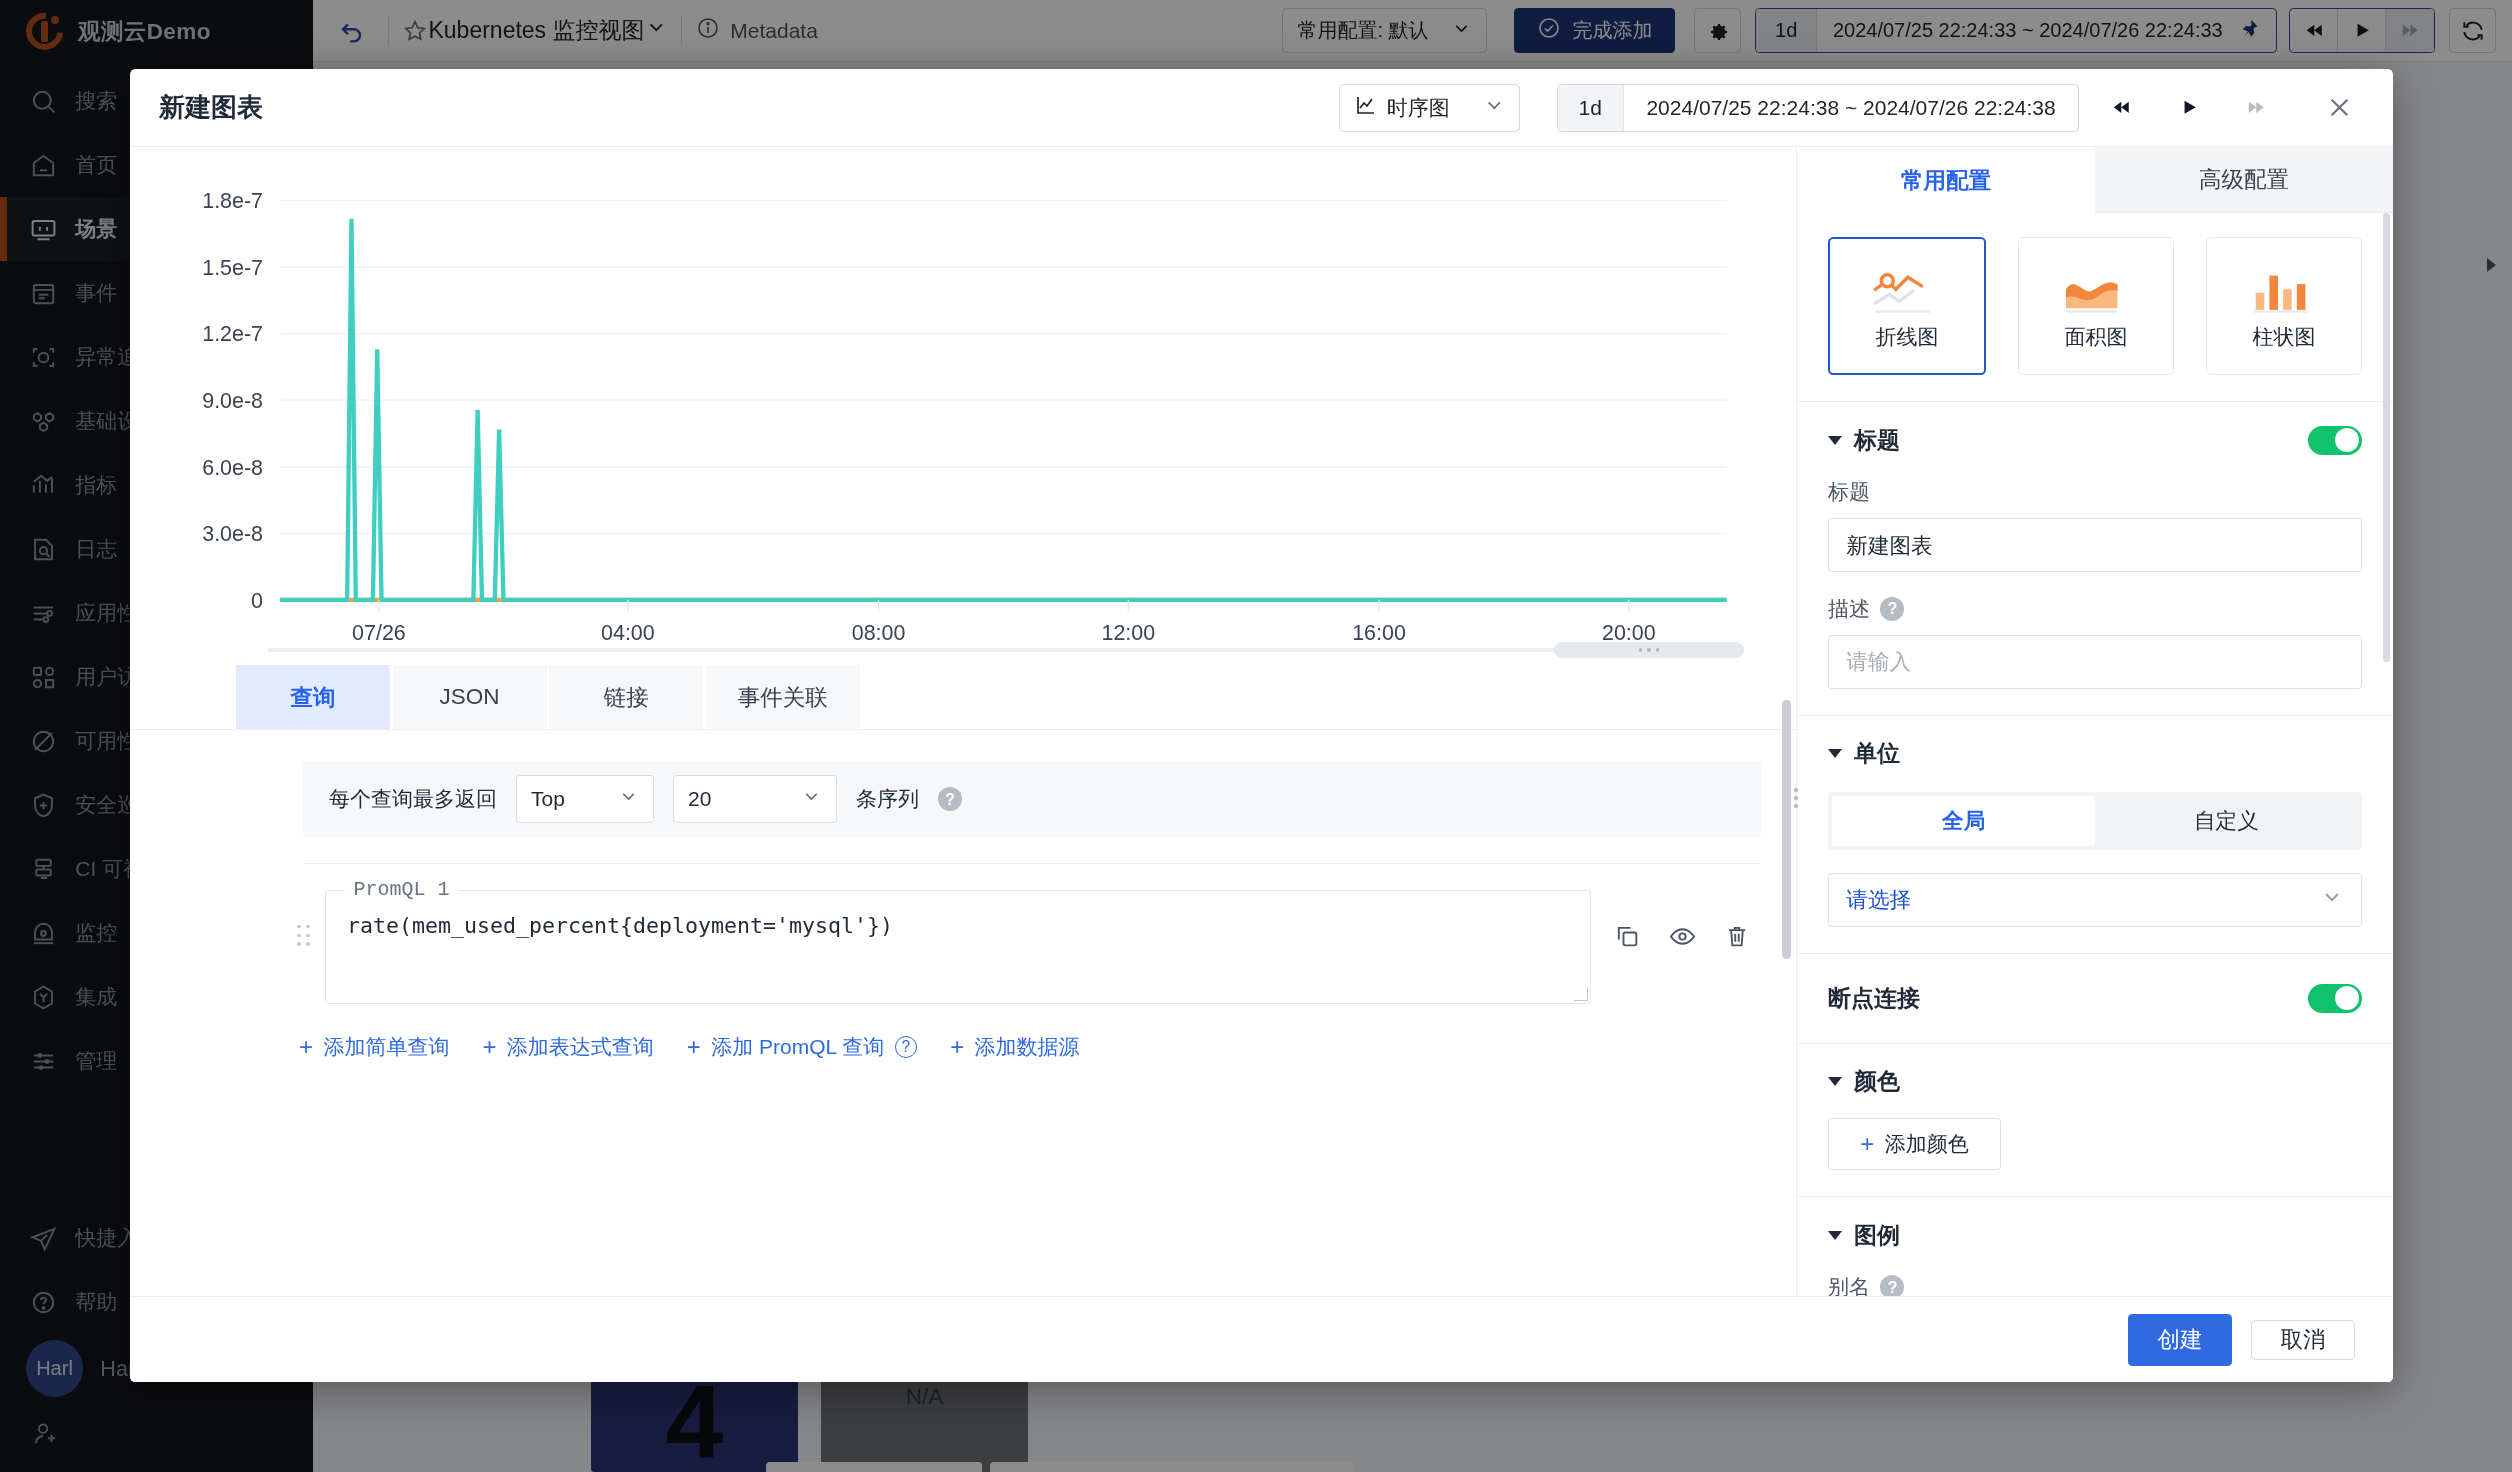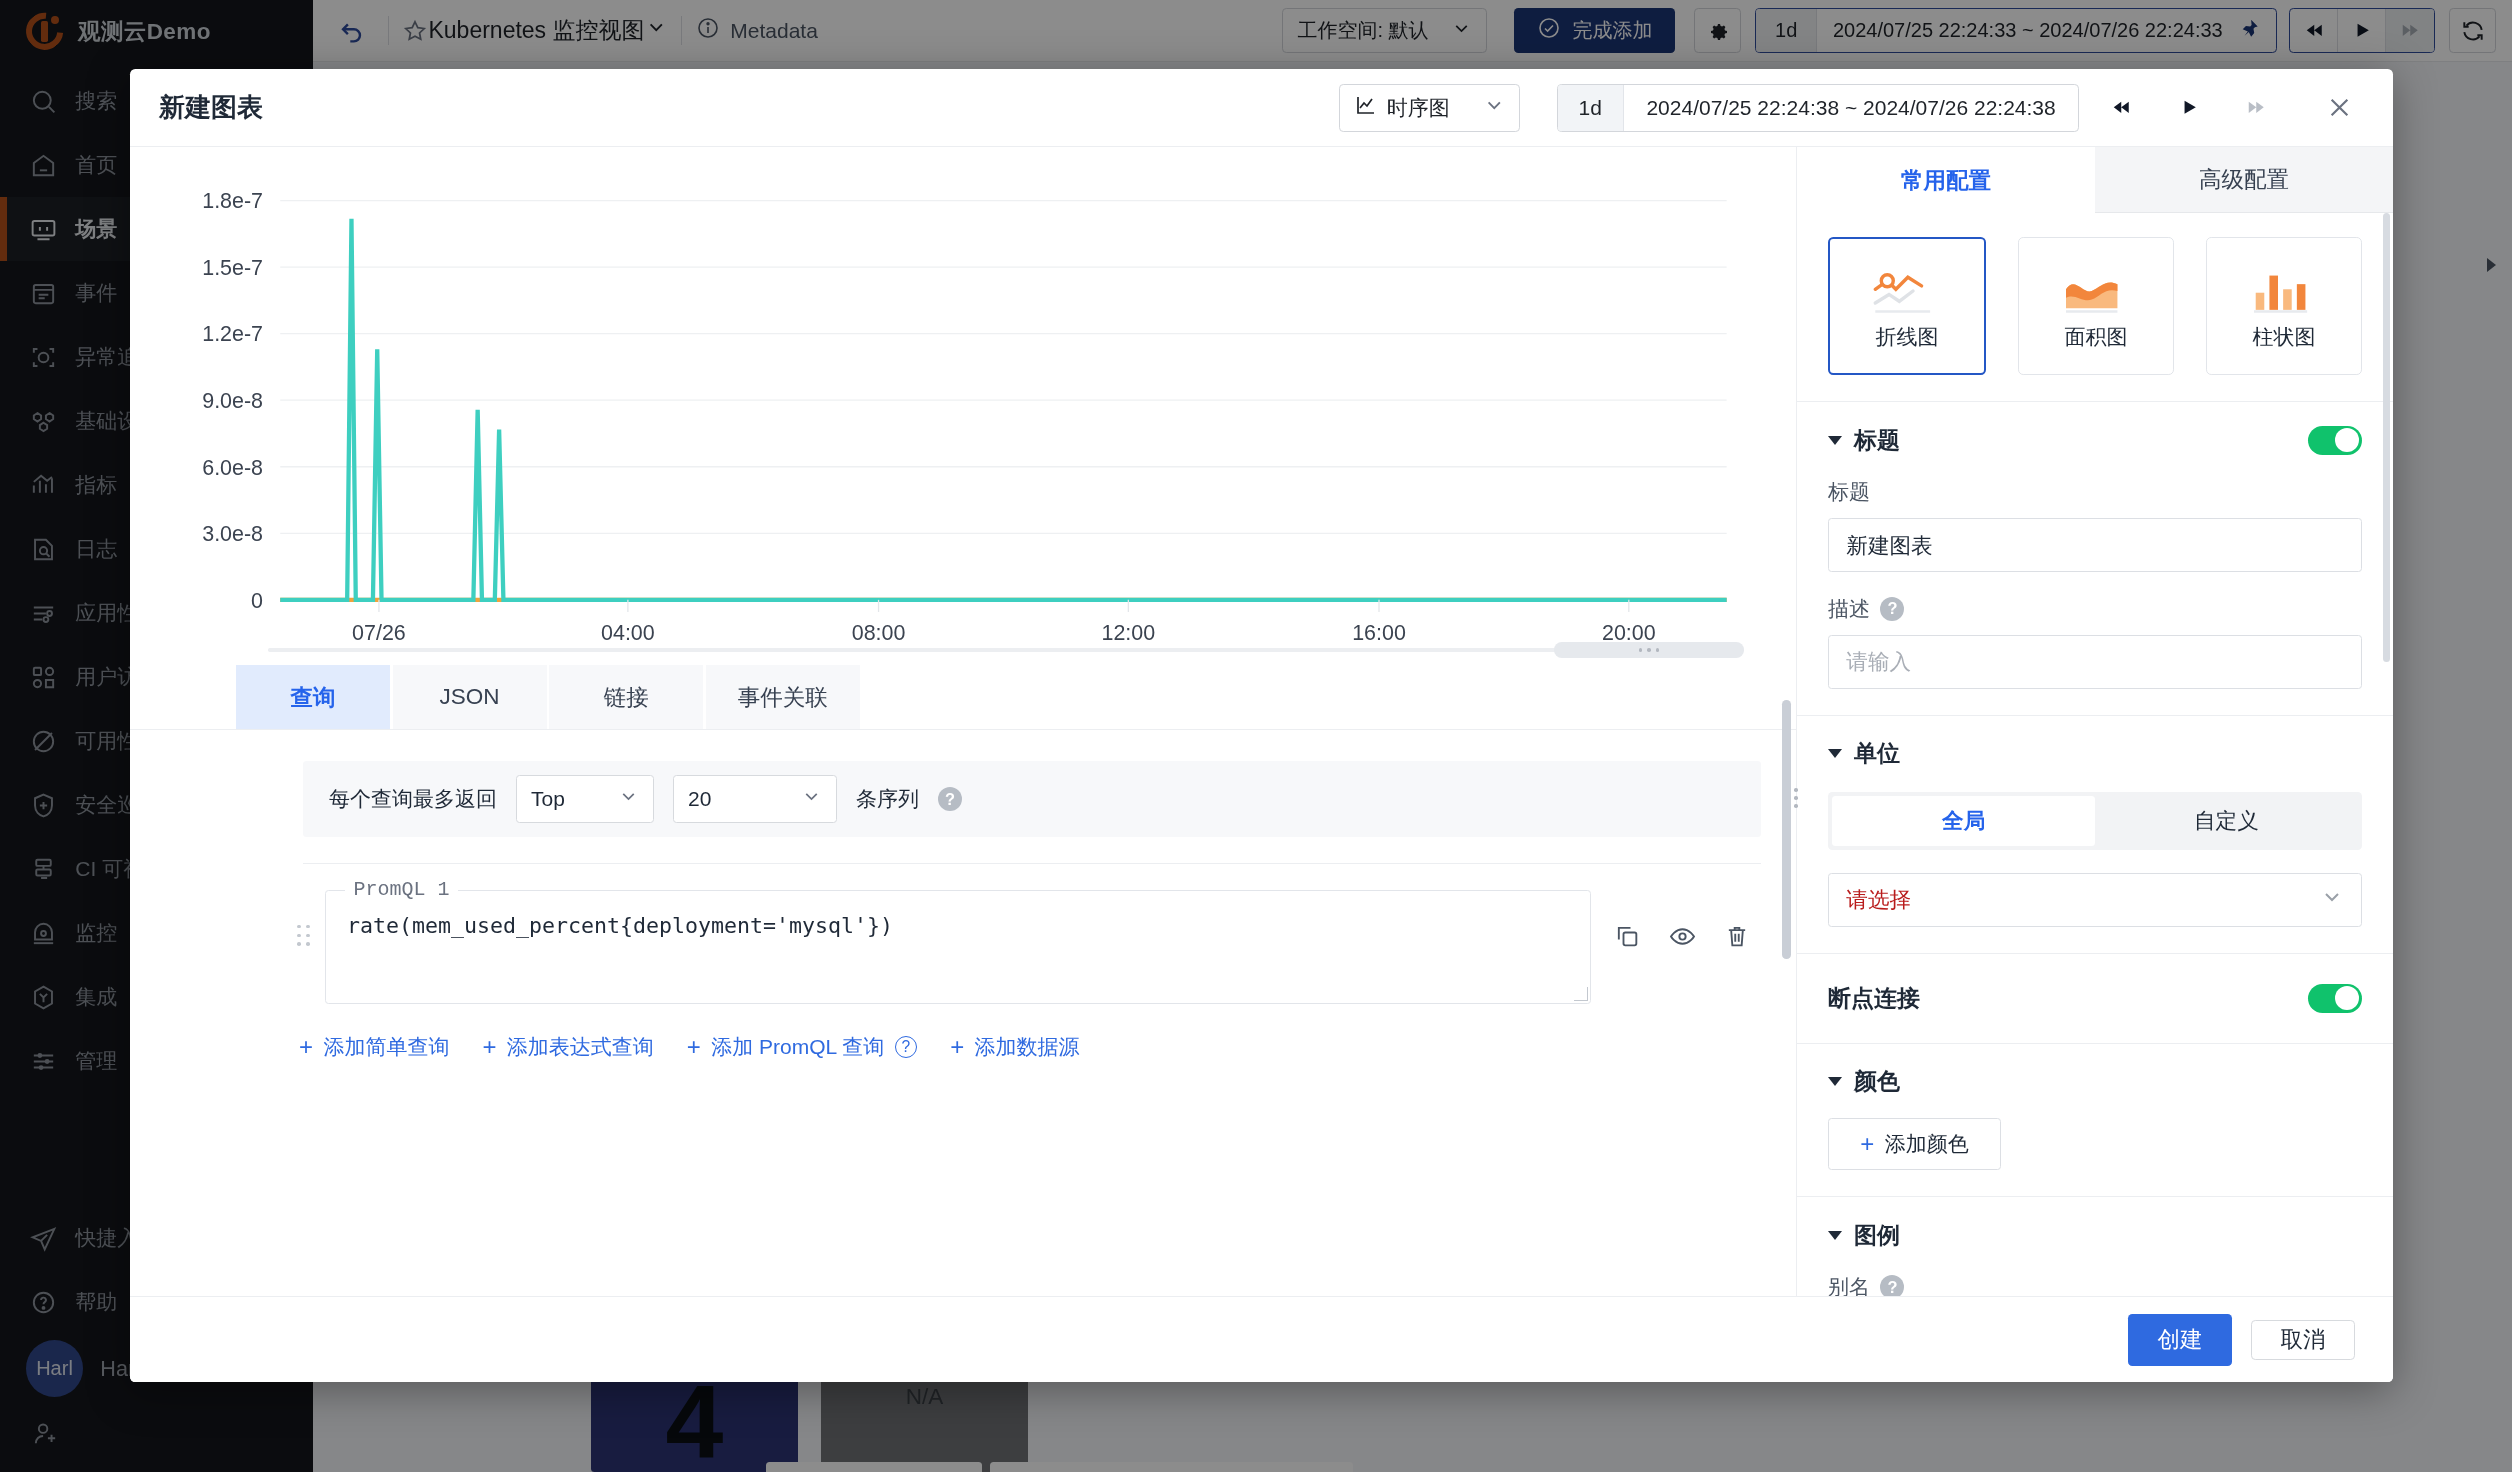--- a/index.html
+++ b/index.html
@@ -273,21 +273,21 @@
   }
   .field-label { font-size: 21px; color: #4b5563; margin: 22.5px 0 12px 0; display: flex; align-items: center; gap: 10.4px; }
   .text-input {
     height: 54px; border: 0.9px solid #dcdfe4; border-radius: 3.5px; background: #fff;
     display: flex; align-items: center; padding: 0 17.3px; font-size: 21.6px; color: #1f2937;
   }
   .text-input.ph { color: #a9aeb6; }
   .select-input {
     height: 54px; border: 0.9px solid #dcdfe4; border-radius: 3.5px; background: #fff;
     display: flex; align-items: center; justify-content: space-between; padding: 0 17.3px;
-    font-size: 21.6px; color: #b91c1c;
+    font-size: 21.6px; color: #1d4ed8;
   }
   .seg {
     display: flex; background: #f2f3f5; border-radius: 4.3px; padding: 4.3px; margin-top: 22.5px;
   }
   .seg-item {
     flex: 1 1 50%; height: 50px; display: flex; align-items: center; justify-content: center;
     font-size: 21.6px; color: #1f2937; border-radius: 3.5px;
   }
   .seg-item.active { background: #fff; color: #2563eb; font-weight: bold; }
   .row-toggle {
@@ -544,21 +544,21 @@
       <div class="tb-meta">
         <span><svg width="24" height="24" viewBox="0 0 24 24" fill="none" stroke="currentColor" stroke-width="1.6">
               <circle cx="12" cy="12" r="9"></circle>
               <path d="M12 11v6"></path>
               <circle cx="12" cy="7.8" r=".9" fill="currentColor"></circle>
             </svg></span>
         <span>Metadata</span>
       </div>
       <div class="tb-spacer"></div>
       <div class="tb-select">
-        <span>工作空间: 默认</span>
+        <span>常用配置: 默认</span>
         <span><svg width="21" height="21" viewBox="0 0 24 24" fill="none" stroke="currentColor" stroke-width="2">
               <path d="M6 9l6 6 6-6"></path>
             </svg></span>
       </div>
       <div class="tb-primary">
         <span><svg width="24" height="24" viewBox="0 0 24 24" fill="none" stroke="currentColor" stroke-width="1.6">
               <circle cx="12" cy="12" r="9"></circle>
               <path d="M8 12.5l2.6 2.5L16 9.5"></path>
             </svg></span>
         <span>完成添加</span>

